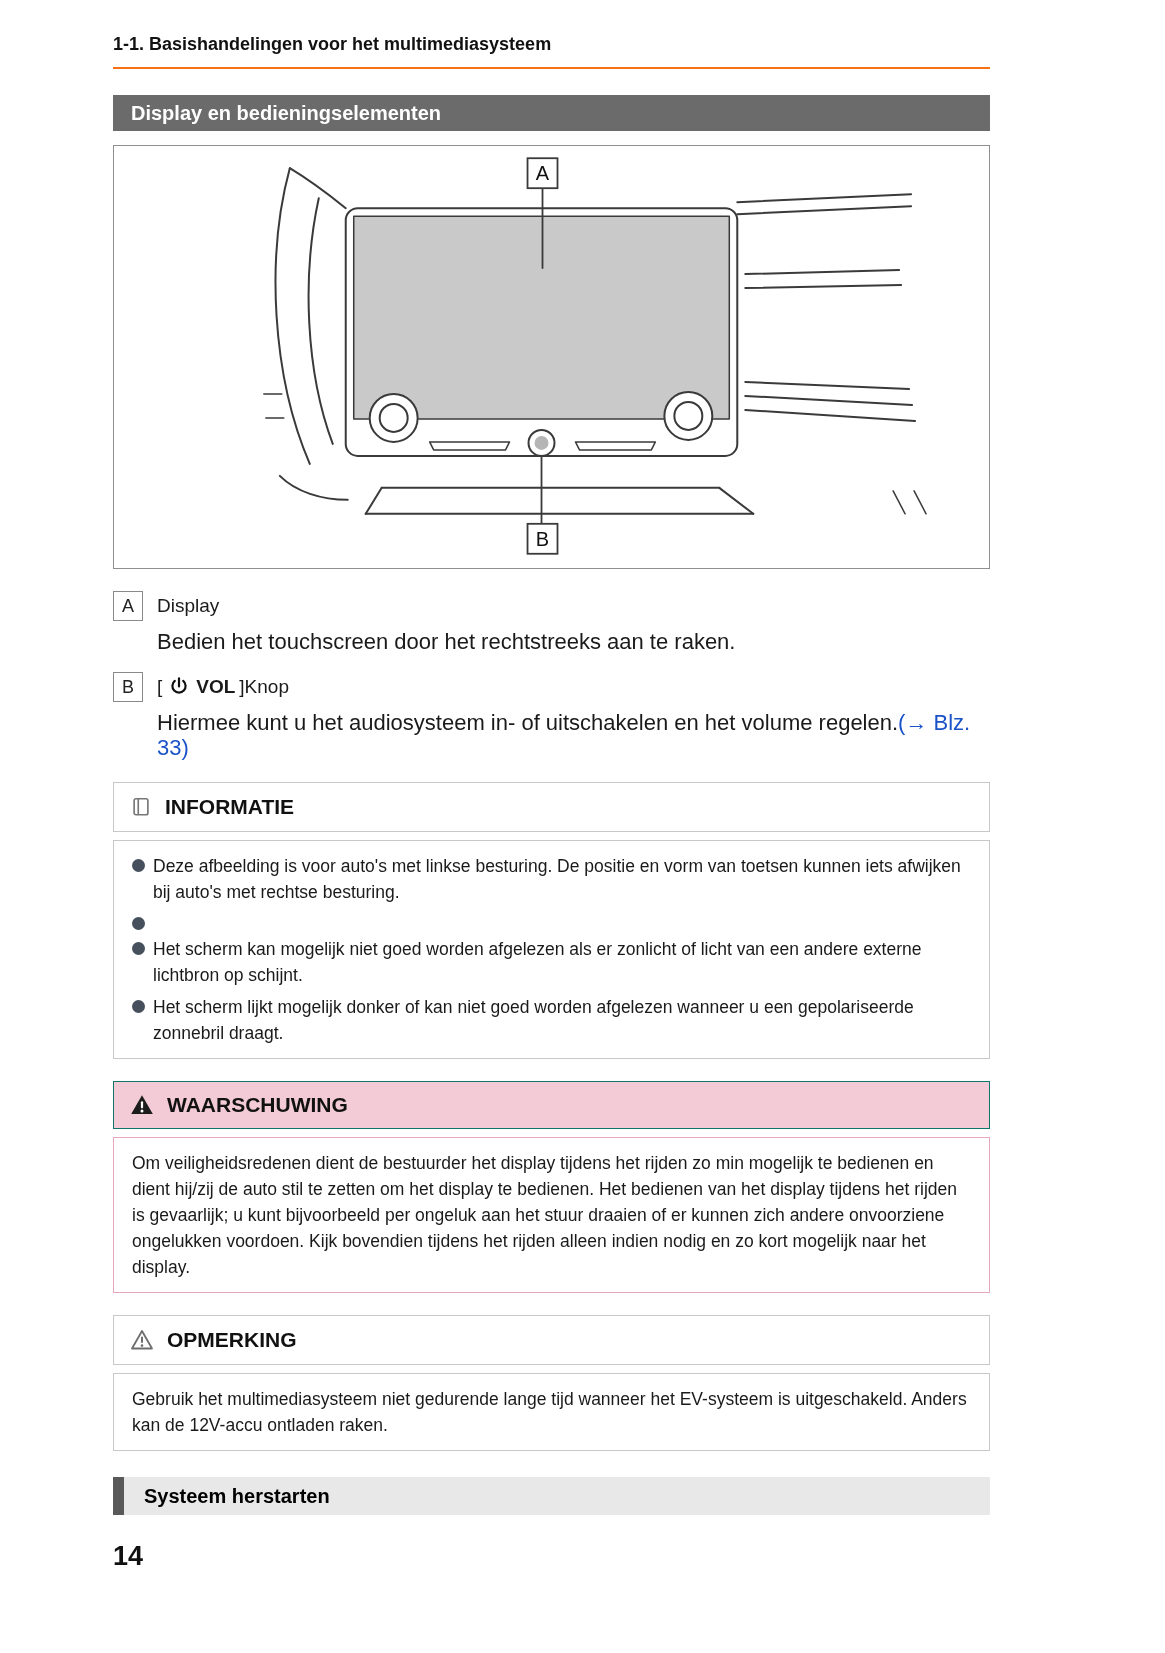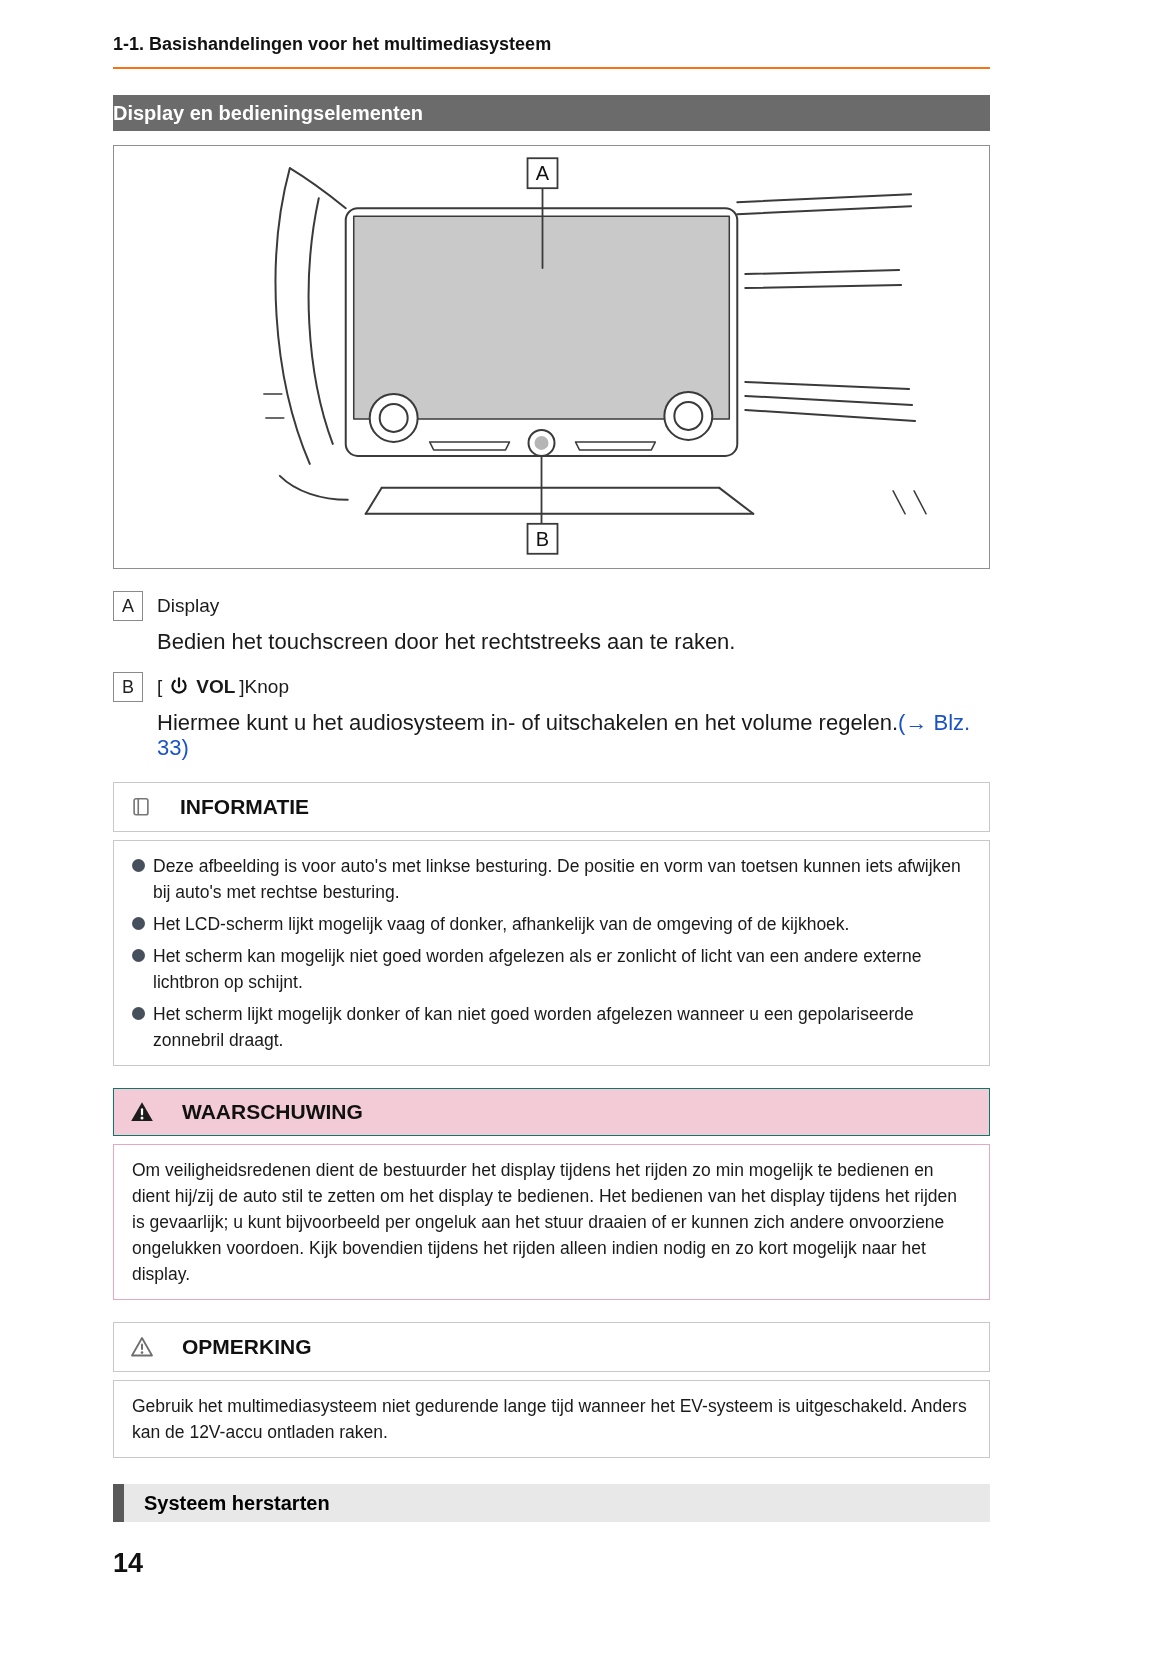--- a/index.html
+++ b/index.html
@@ -27,20 +27,21 @@
   }
   
   .section-bar-dark {
     margin-top: 26px;
     height: 36px;
     line-height: 36px;
     background: #6b6b6b;
     color: #ffffff;
     font-size: 20px;
     font-weight: bold;
+    padding-left: 18px;
   }
   
   .diagram-box {
     margin-top: 14px;
     border: 1px solid #8f8f8f;
     height: 424px;
     background: #fff;
     overflow: hidden;
   }
   .diagram-box svg { display: block; width: 100%; height: 100%; }
@@ -61,21 +62,21 @@
   .legend-title { font-size: 19px; display: inline-flex; align-items: center; gap: 4px; }
   .legend-title b { font-weight: bold; }
   .power-icon { width: 22px; height: 22px; margin: 0 2px; }
   .legend-desc { margin: 8px 0 0 44px; font-size: 22px; line-height: 25px; }
   .ref-link { color: #1a52c8; text-decoration: none; cursor: pointer; }
   
   .boxed { margin-top: 22px; }
   .box-header {
     display: flex;
     align-items: center;
-    gap: 28px;
+    gap: 13px;
     height: 50px;
     padding: 0 16px;
     border: 1px solid #c8c8c8;
     background: #fff;
   }
   .box-header.pink {
     background: #f2cbd7;
     border: 1px solid #0f766e;
     height: 48px;
   }
@@ -222,21 +223,20 @@
       <span class="box-title">INFORMATIE</span>
     </div>
     <div class="box-body">
       <ul class="bullet-list">
         <li>
           <span class="bullet-dot"></span>
           <span>Deze afbeelding is voor auto's met linkse besturing. De positie en vorm van toetsen kunnen iets afwijken bij auto's met rechtse besturing.</span>
         </li>
         <li>
           <span class="bullet-dot"></span>
-          <span>Het LCD-scherm lijkt mogelijk vaag of donker, afhankelijk van de omgeving of de kijkhoek.</span>
         </li>
         <li>
           <span class="bullet-dot"></span>
           <span>Het scherm kan mogelijk niet goed worden afgelezen als er zonlicht of licht van een andere externe lichtbron op schijnt.</span>
         </li>
         <li>
           <span class="bullet-dot"></span>
           <span>Het scherm lijkt mogelijk donker of kan niet goed worden afgelezen wanneer u een gepolariseerde zonnebril draagt.</span>
         </li>
       </ul>

